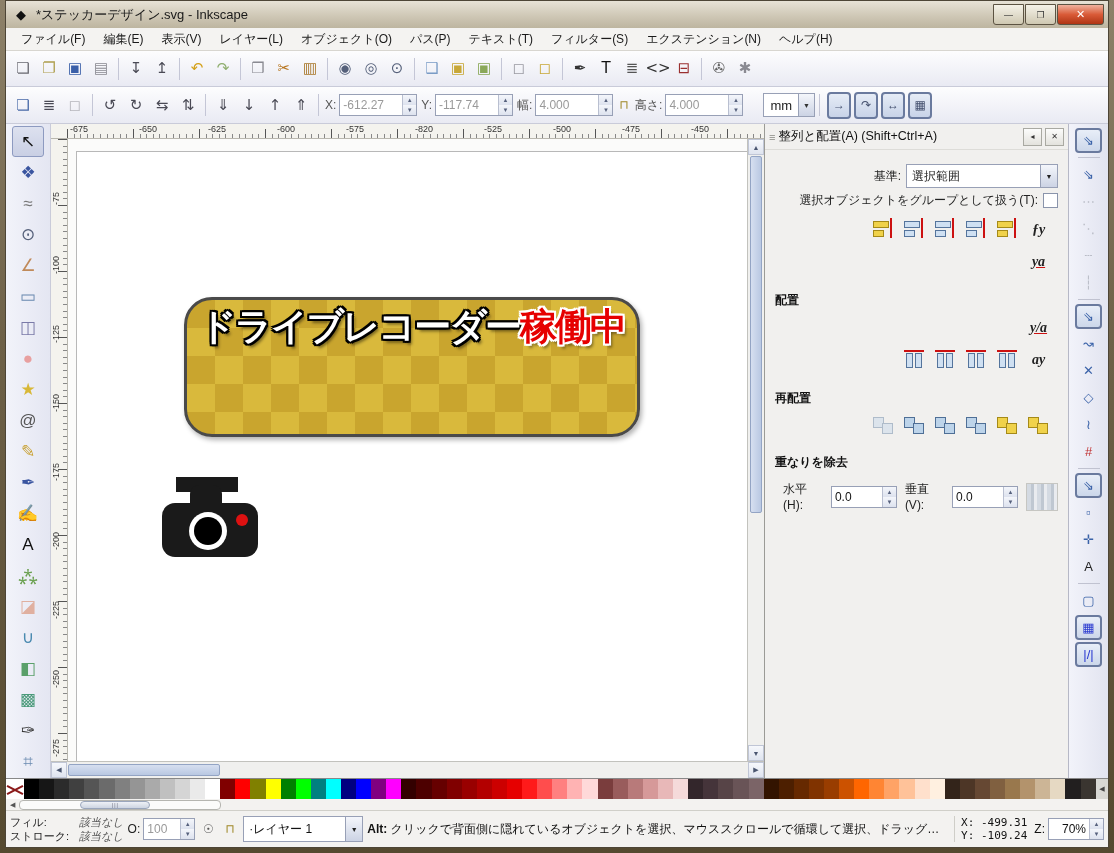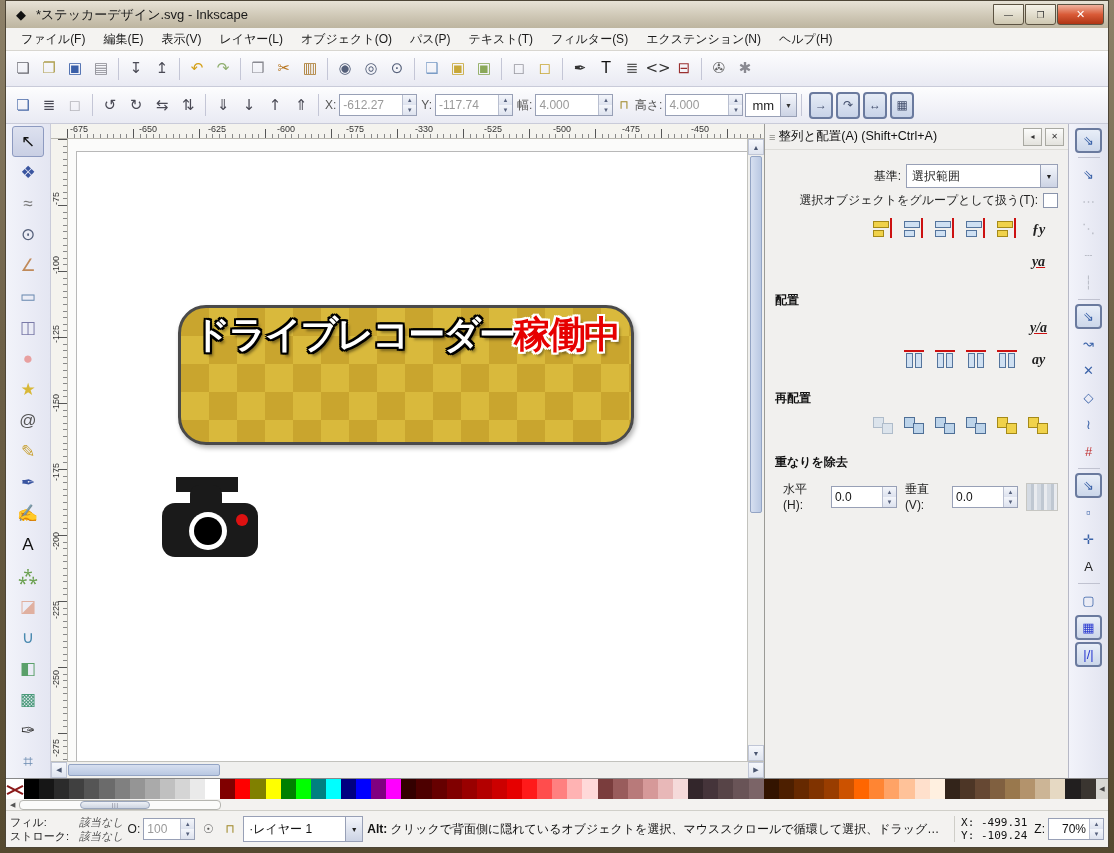--- a/index.html
+++ b/index.html
@@ -23,21 +23,21 @@
   .tbtn{width:26px;height:26px;flex:none;border:1px solid transparent;border-radius:3px;background:transparent;display:flex;align-items:center;justify-content:center;padding:0;}
   .tbtn .g{font-size:15px;line-height:1;color:#4a4a55;font-family:"DejaVu Sans",sans-serif;}
   .tbtn.disabled .g{color:#b6b6bd;}
   .tsep{width:1px;height:22px;background:#c4c6d6;margin:0 4px;flex:none;}
   .fld{display:flex;align-items:center;margin:0 2px;}
   .fld label{color:#555;margin-right:3px;white-space:nowrap;}
   .numbox{display:flex;align-items:stretch;border:1px solid #98a0b6;background:#fff;height:20px;}
   .numbox .val{width:56px;display:flex;align-items:center;padding:0 3px;color:#9a9a9a;font-size:12px;}
   .spin{width:13px;display:flex;flex-direction:column;border-left:1px solid #b9bfd0;}
   .spin span{flex:1;display:flex;align-items:center;justify-content:center;font-size:6px;color:#56617d;background:linear-gradient(#f4f6fb,#dde2ee);}
-  .unitbox{display:flex;height:22px;border:1px solid #98a0b6;background:#fff;align-items:center;margin-left:0;}
+  .unitbox{display:flex;height:22px;border:1px solid #98a0b6;background:#fff;align-items:center;margin-left:18px;}
   .unitbox .uval{padding:0 6px;font-size:13px;color:#222;}
   .unitbox .drop{width:15px;height:100%;background:linear-gradient(#f4f6fb,#ccd3e4);border-left:1px solid #98a0b6;display:flex;align-items:center;justify-content:center;font-size:7px;color:#333;}
   .affect{width:24px;height:27px;flex:none;margin-left:3px;border:2px solid #6a7a9e;border-radius:4px;background:linear-gradient(#e6ecf6,#c8d3e8);display:flex;align-items:center;justify-content:center;}
   .affect .g{font-size:12px;color:#44506e;}
   .lockico{margin:0 4px;color:#a08828;font-size:12px;}
   
   .main{flex:1;display:flex;min-height:0;}
   .toolbox{width:44px;flex:none;background:linear-gradient(90deg,#f2f3fa,#e4e6f2);border-right:1px solid #c9cbd9;display:flex;flex-direction:column;align-items:center;padding-top:2px;overflow:hidden;}
   .tool{width:32px;height:31px;flex:none;border:1px solid transparent;border-radius:3px;display:flex;align-items:center;justify-content:center;background:transparent;padding:0;}
   .tool .g{font-size:17px;color:#3c3c46;}
@@ -49,21 +49,21 @@
   .hlabels{position:absolute;left:16px;top:0;display:flex;}
   .hlabels span{width:66px;flex:none;font-size:9px;color:#333;padding-left:3px;}
   .cmid{flex:1;display:flex;min-height:0;}
   .vruler{width:16px;flex:none;background:#f4f3ee;border-right:1px solid #b9b7ae;position:relative;overflow:hidden;}
   .vruler .ticks{position:absolute;top:0;bottom:0;right:0;width:4px;background:repeating-linear-gradient(to bottom,#888 0 1px,transparent 1px 6.6px);}
   .vruler .ticks2{position:absolute;top:0;bottom:0;right:0;width:9px;background:repeating-linear-gradient(to bottom,#555 0 1px,transparent 1px 66px);}
   .vlabels{position:absolute;top:0;left:0;display:flex;flex-direction:column;}
   .vlabels span{height:66px;flex:none;font-size:9px;color:#333;writing-mode:vertical-rl;transform:rotate(180deg);padding-top:3px;}
   .canvas{flex:1;position:relative;background:#fbfbfa;overflow:hidden;}
   .page{position:absolute;left:8px;top:12px;right:-30px;bottom:-30px;background:#fff;border:1px solid #b8b8b8;}
-  .sticker{position:absolute;left:110px;top:158px;width:450px;height:134px;border:3px solid #4a4a4a;border-radius:28px;box-shadow:2px 3px 5px rgba(0,0,0,0.30);background-size:56px 56px;margin-top:8px;}
+  .sticker{position:absolute;left:116px;top:158px;width:450px;height:134px;border:3px solid #4a4a4a;border-radius:28px;box-shadow:2px 3px 5px rgba(0,0,0,0.30);background-size:56px 56px;}
   .sticker-text{position:absolute;left:0;right:0;top:2px;text-align:center;font-size:37px;font-weight:bold;letter-spacing:-2px;white-space:nowrap;font-family:"DejaVu Sans",sans-serif;}
   .st-main{text-shadow:-2px -2px 0 #000,2px -2px 0 #000,-2px 2px 0 #000,2px 2px 0 #000,0 -2px 0 #000,0 2px 0 #000,-2px 0 0 #000,2px 0 0 #000,3px 4px 3px rgba(0,0,0,0.45);}
   .st-accent{text-shadow:-2px -2px 0 #fff,2px -2px 0 #fff,-2px 2px 0 #fff,2px 2px 0 #fff,0 -2px 0 #fff,0 2px 0 #fff,-2px 0 0 #fff,2px 0 0 #fff,3px 4px 3px rgba(0,0,0,0.45);}
   .dashcam{position:absolute;left:86px;top:332px;}
   
   .vscroll{width:16px;flex:none;background:#f0f0ee;border-left:1px solid #c2c2bd;display:flex;flex-direction:column;}
   .hscroll{height:16px;flex:none;background:#f0f0ee;border-top:1px solid #c2c2bd;display:flex;}
   .sarrow{flex:none;width:16px;height:16px;display:flex;align-items:center;justify-content:center;font-size:7px;color:#4a5670;background:linear-gradient(#f6f8fc,#dfe4ef);border:1px solid #c0c6d6;box-sizing:border-box;}
   .vthumb{margin:1px 2px;height:355px;background:linear-gradient(90deg,#d6dff0,#b9c8e2);border:1px solid #93a4c4;border-radius:2px;}
   .hthumb{margin:2px 1px;width:150px;background:linear-gradient(#d6dff0,#b9c8e2);border:1px solid #93a4c4;border-radius:2px;}
@@ -436,21 +436,21 @@
       <div class="canvas-col">
         <div class="hruler">
           <span class="ticks"></span>
             <span class="ticks2"></span>
           <span class="hlabels">
               <span>-675</span>
               <span>-650</span>
               <span>-625</span>
               <span>-600</span>
               <span>-575</span>
-              <span>-330</span>
+              <span>-820</span>
               <span>-525</span>
               <span>-500</span>
               <span>-475</span>
               <span>-450</span>
             </span>
         </div>
         <div class="cmid">
           <div class="vruler">
             <span class="ticks"></span>
               <span class="ticks2"></span>

